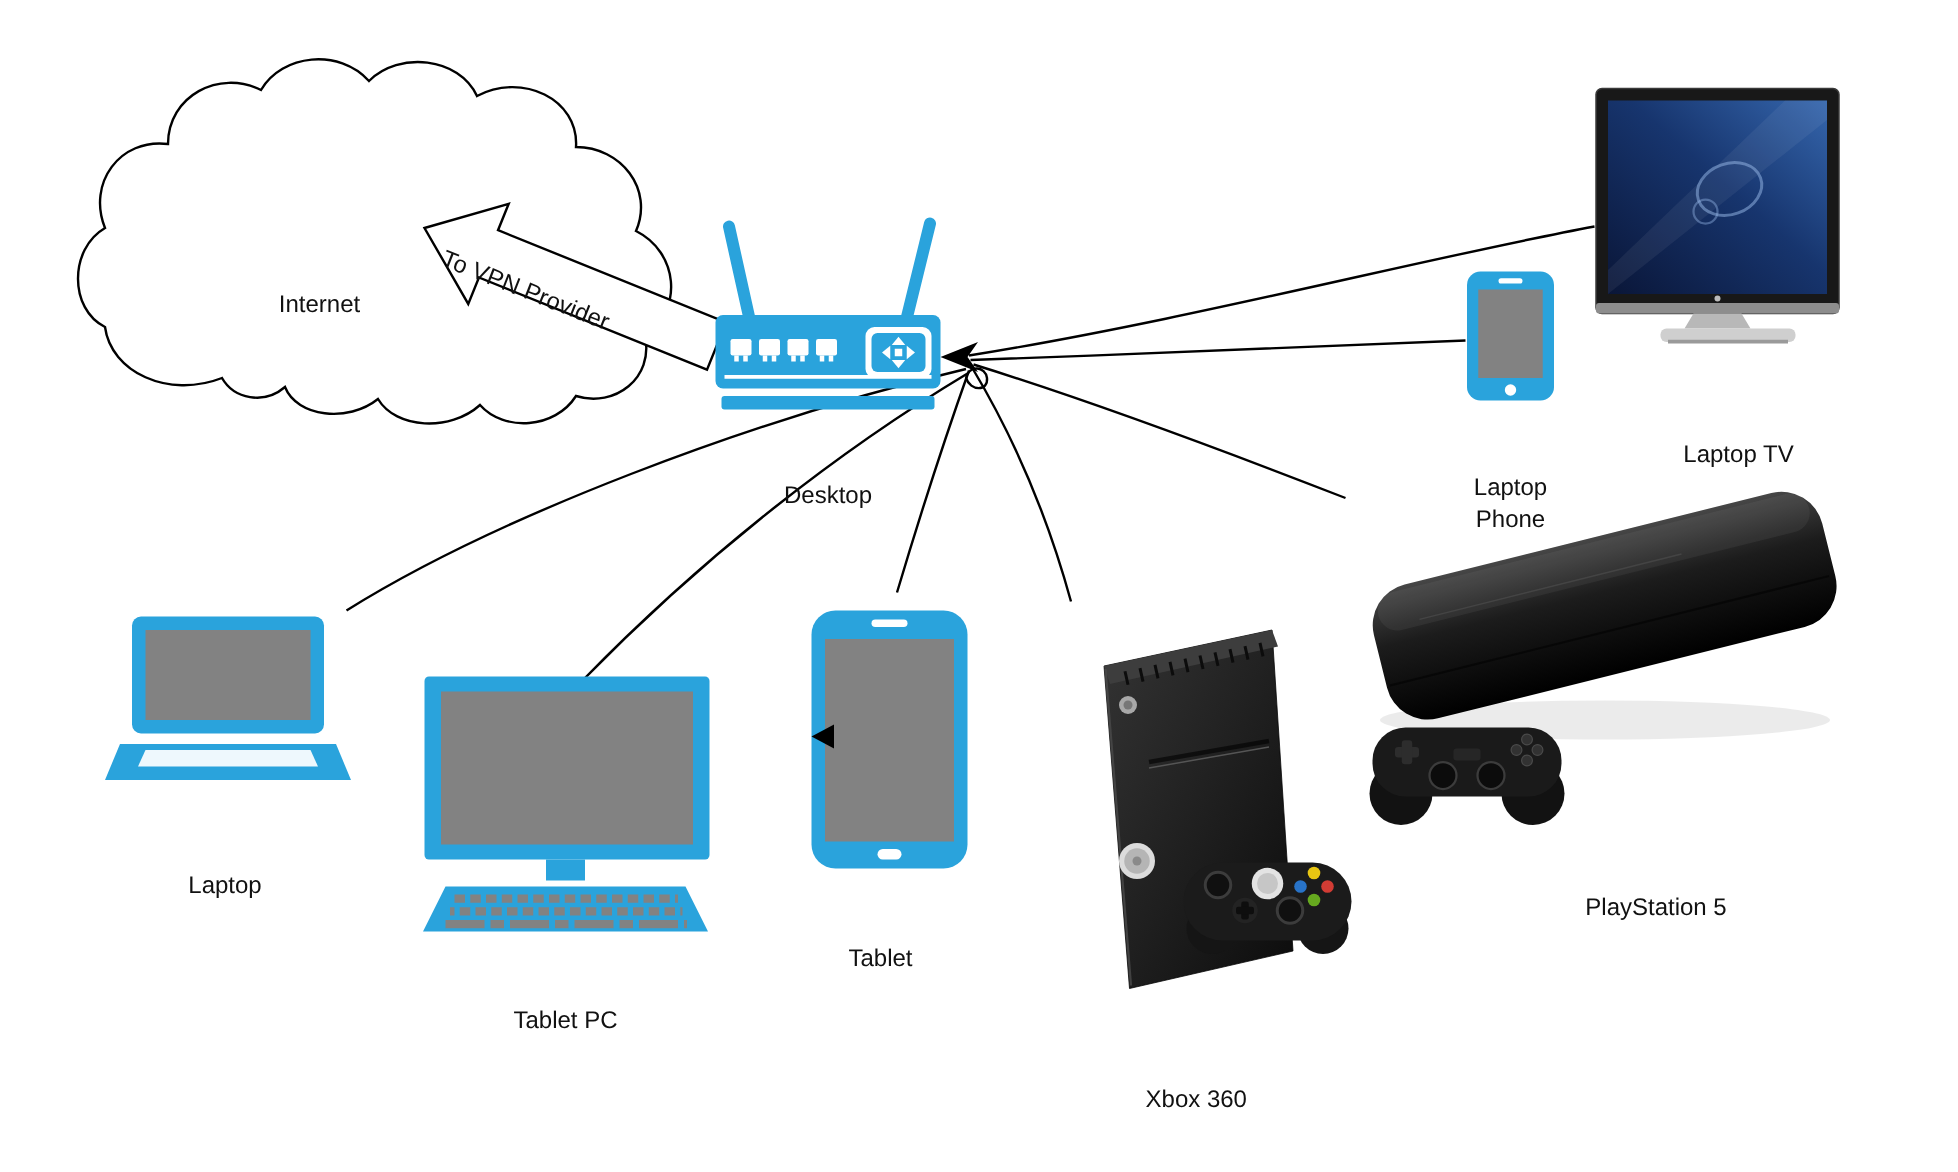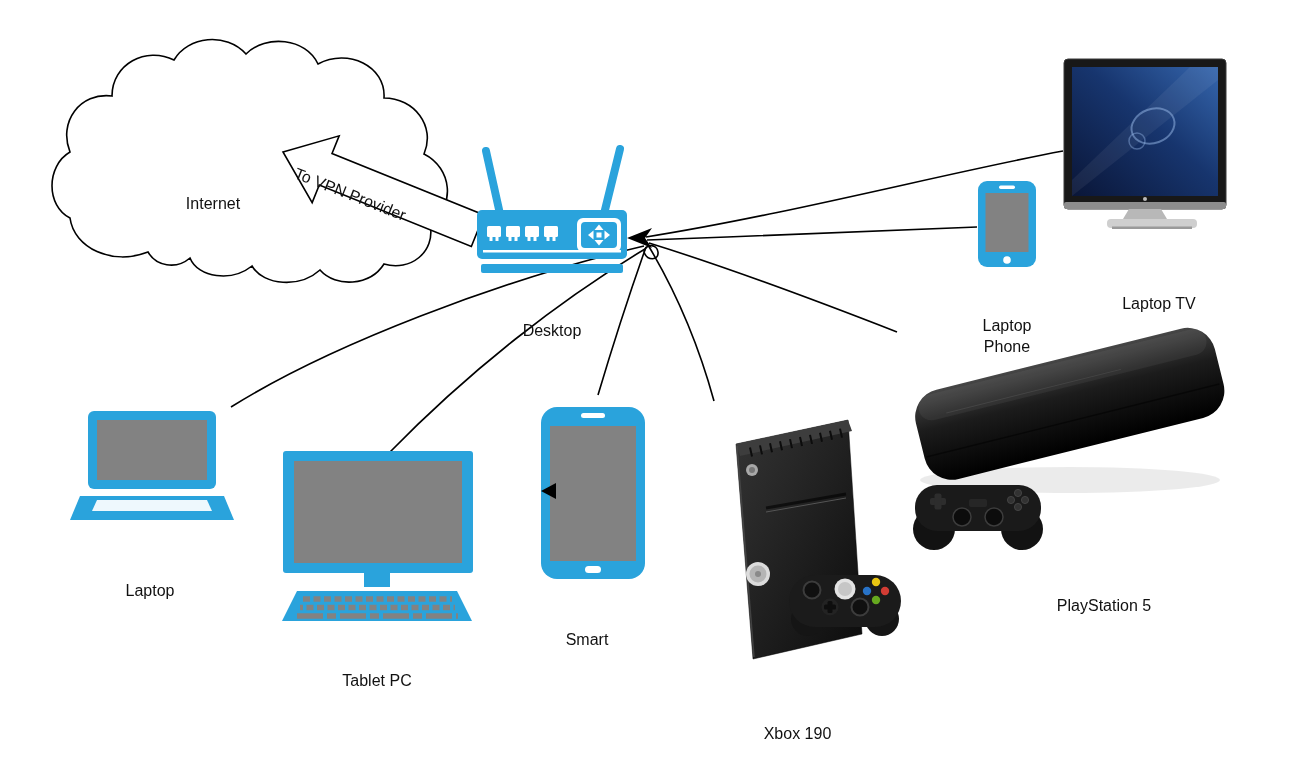--- a/index.html
+++ b/index.html
@@ -217,18 +217,18 @@
       <rect x="1107" y="219" width="90" height="9" rx="4" fill="#cfcfcf"></rect>
       <rect x="1112" y="226.5" width="80" height="2.5" fill="#9a9a9a"></rect>
     </g>
   </svg>
 
   <div class="label" style="left:168px;top:146px;width:90px">Internet</div>
   <div class="vpn-label" style="left:295px;top:164px">To VPN Provider</div>
   <div class="label" style="left:510px;top:273px;width:84px">Desktop</div>
   <div class="label" style="left:105px;top:533px;width:90px">Laptop</div>
   <div class="label" style="left:312px;top:623px;width:130px">Tablet PC</div>
-  <div class="label" style="left:542px;top:582px;width:90px">Smart</div>
-  <div class="label" style="left:750px;top:676px;width:95px">Xbox 190</div>
+  <div class="label" style="left:542px;top:582px;width:90px">Tablet</div>
+  <div class="label" style="left:750px;top:676px;width:95px">Xbox 360</div>
   <div class="label" style="left:1034px;top:548px;width:140px">PlayStation 5</div>
   <div class="label" style="left:972px;top:268px;width:70px">Laptop Phone</div>
   <div class="label" style="left:1114px;top:246px;width:90px">Laptop TV</div>
 </div>
 
 </body></html>

